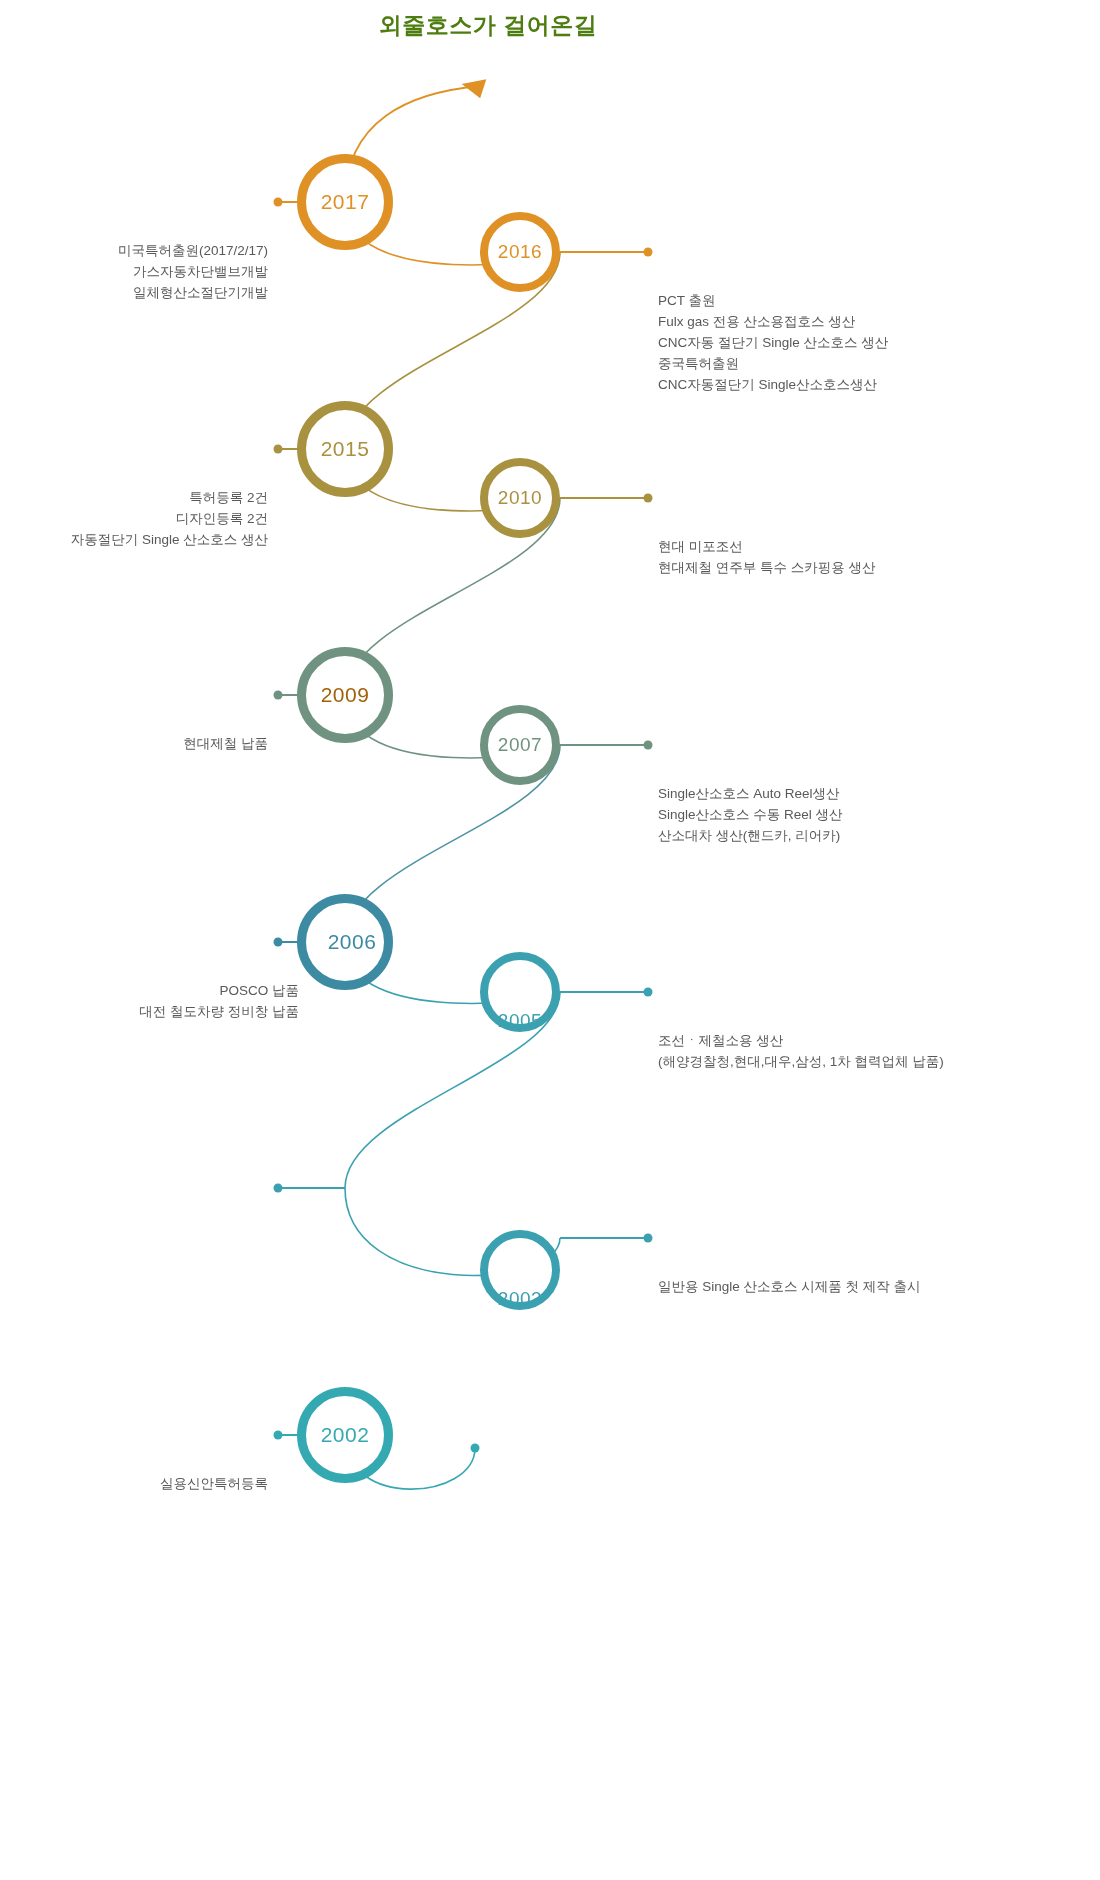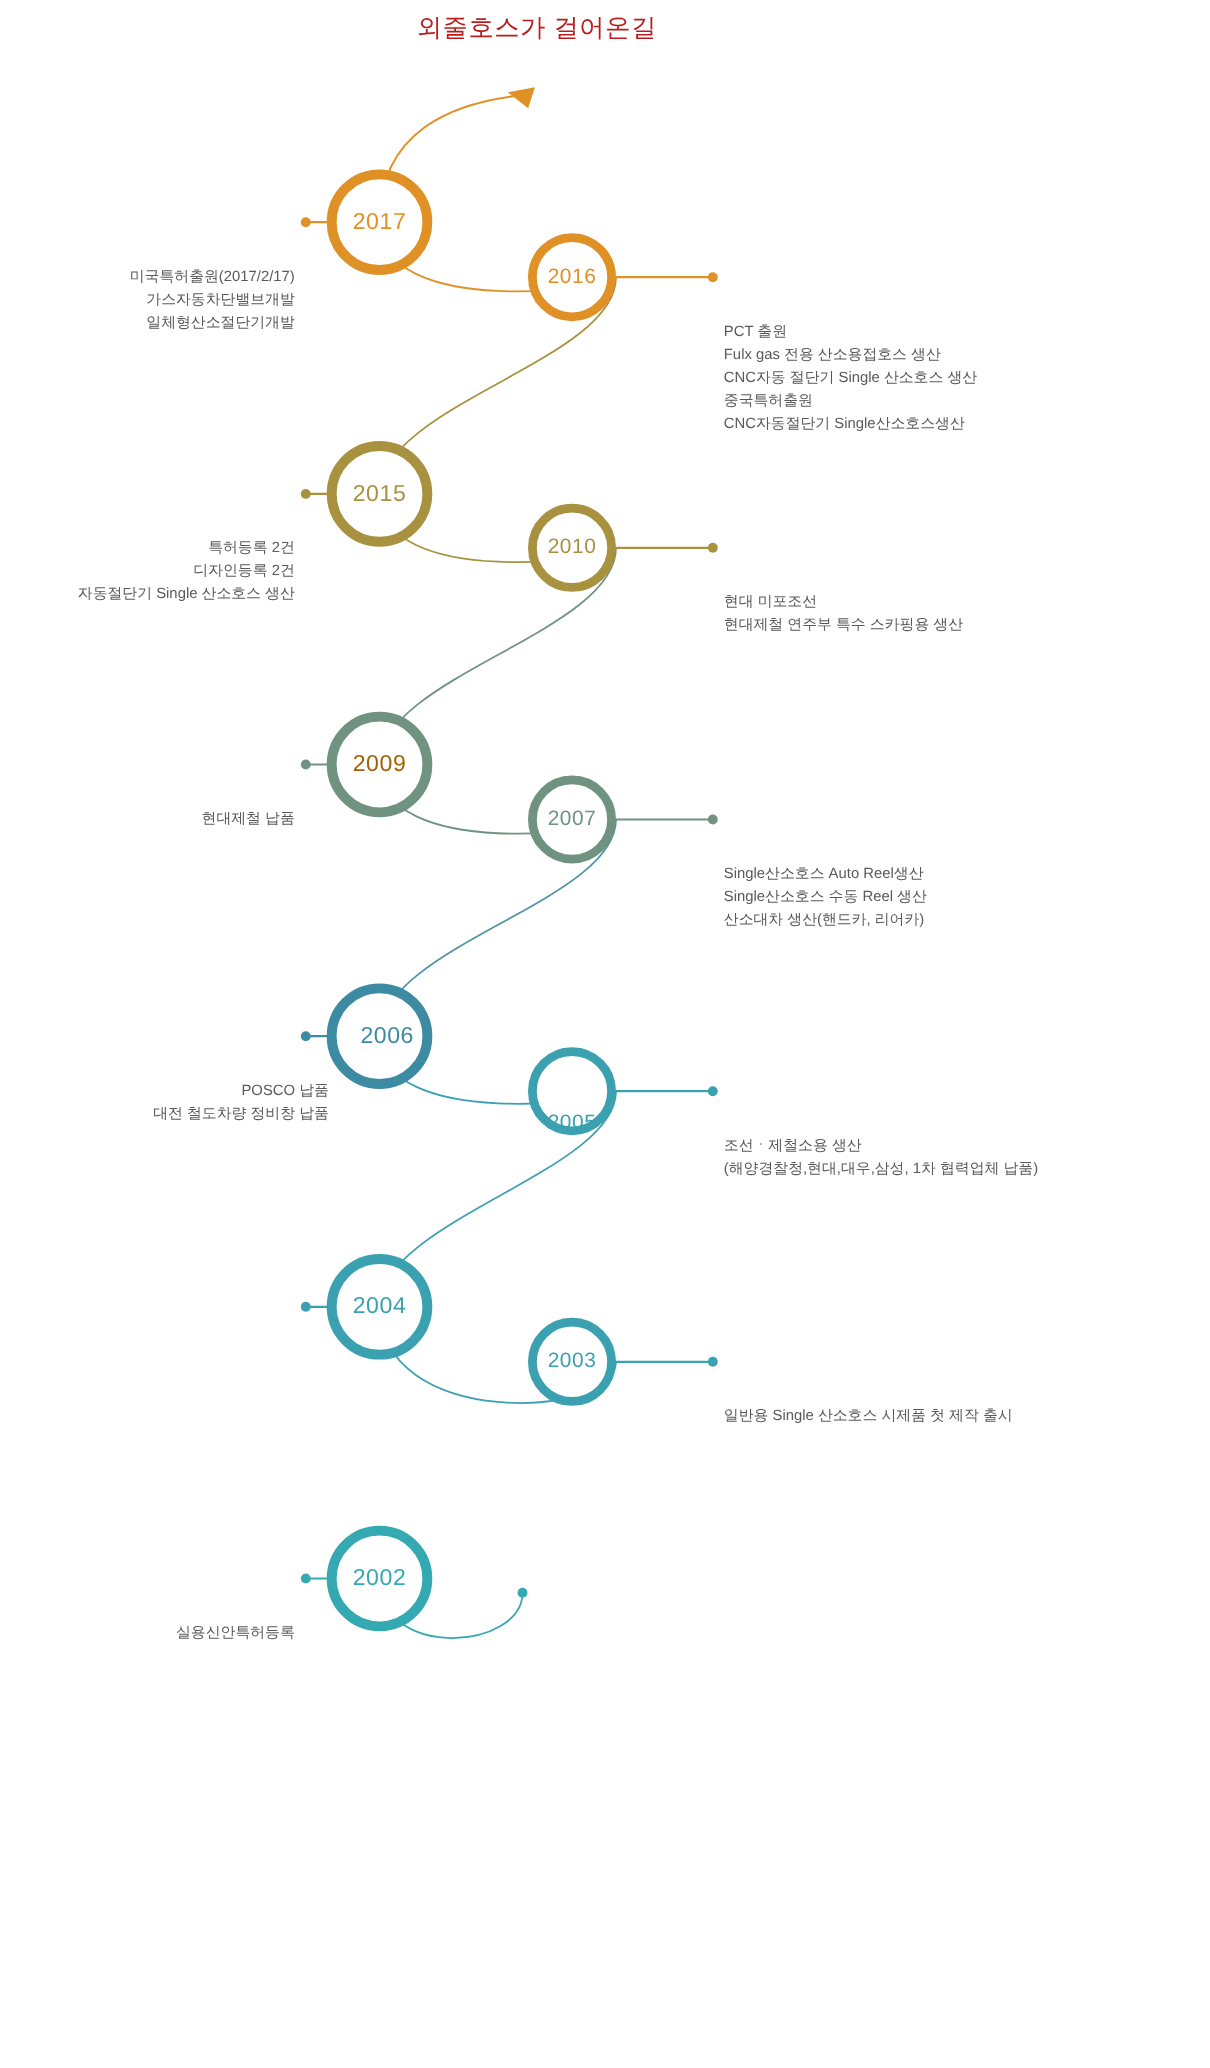--- a/index.html
+++ b/index.html
@@ -7,22 +7,22 @@
     width:1100px; height:1880px;
     background:#ffffff;
     font-family:"Liberation Sans","DejaVu Sans",sans-serif;
     overflow:hidden;
   }
   #stage { position:relative; width:1100px; height:1880px; }
 
   #title {
     position:absolute; left:0; top:10px; width:976px;
     text-align:center;
-    font-size:23px; color:#b91c1c; letter-spacing:0.5px;
-    font-weight:400;
+    font-size:23px; color:#4d7c0f; letter-spacing:0.5px;
+    font-weight:700;
   }
 
   svg#paths { position:absolute; left:0; top:0; width:1100px; height:1880px; }
 
   .node {
     position:absolute;
     width:96px; height:96px;
     border-radius:50%;
     display:flex; align-items:center; justify-content:center;
   }
@@ -147,25 +147,21 @@
 
   <div class="node" style="left:297px; top:894px;">
     <span class="ring" style="border-color:#3d8ba3;"></span>
     <span class="yr" style="color:#3d8ba3;margin-left:14px;">2006</span>
   </div>
   <div class="node small" style="left:480px; top:952px;align-items:flex-end;">
     <span class="ring" style="border-color:#3ba1b0;"></span>
     <span class="yr" style="color:#3ba1b0;">2005</span>
   </div>
 
-  <div class="node" style="left:297px; top:1140px;">
-    <span class="ring" style="border-color:#3ba1b0;"></span>
-    <span class="yr" style="color:#3ba1b0;">2004</span>
-  </div>
-  <div class="node small" style="left:480px; top:1198px;">
+  <div class="node small" style="left:480px; top:1230px;align-items:flex-end;">
     <span class="ring" style="border-color:#3ba1b0;"></span>
     <span class="yr" style="color:#3ba1b0;">2003</span>
   </div>
 
   <div class="node" style="left:297px; top:1387px;">
     <span class="ring" style="border-color:#35a9b1;"></span>
     <span class="yr" style="color:#35a9b1;">2002</span>
   </div>
 
   <div class="lbl left" style="right:832px; top:192px;">

